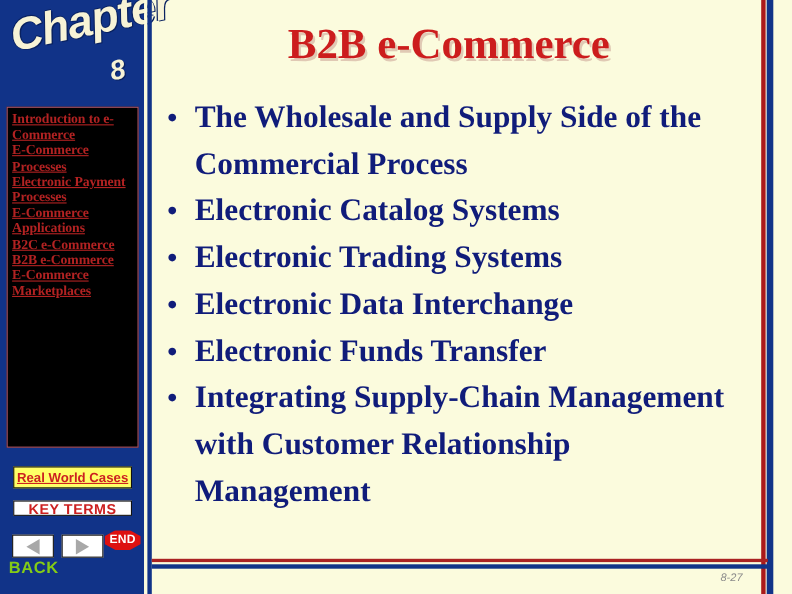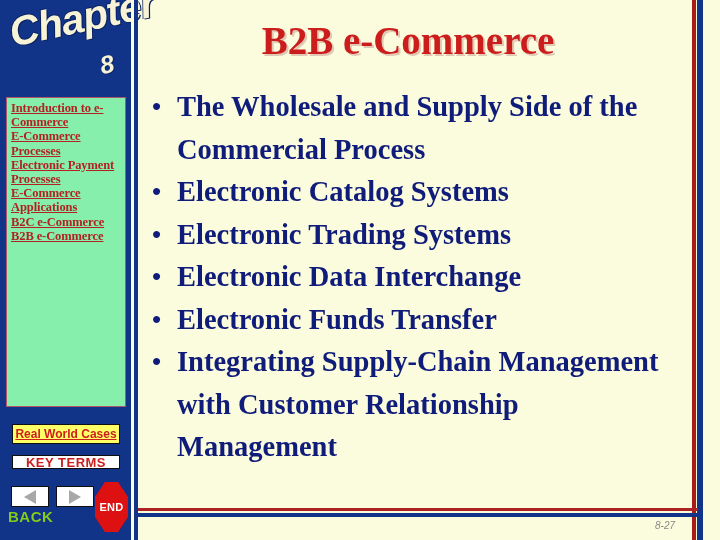--- a/index.html
+++ b/index.html
@@ -68,21 +68,21 @@
     color: #f7f3d6;
     transform: rotate(-12deg);
     text-shadow: 1px 1px 0 #0a2260;
   }
 
   
   #nav-panel {
     position: absolute;
     left: 6px; top: 97px;
     width: 120px; height: 310px;
-    background: #86efac;
+    background: #000000;
     border: 1px solid #b05668;
     box-sizing: border-box;
     padding: 3px 2px 0 4px;
   }
   .nav-link {
     display: block;
     color: #b22222;
     text-decoration: underline;
     font-family: "Liberation Serif", serif;
     font-weight: bold;
@@ -169,21 +169,21 @@
     font-size: 15px;
     color: #84cc16;
     letter-spacing: 0.5px;
   }
   #back-caption { left: 8px; top: 508px; }
   #next-caption { left: 42px; top: 508px; margin-top: 48px; }
 
   #end-button {
     position: absolute;
     left: 95px; top: 482px;
-    width: 33px; height: 50px;
+    width: 33px; height: 18px;
     background: #dd1111;
     clip-path: polygon(30% 0%, 70% 0%, 100% 30%, 100% 70%, 70% 100%, 30% 100%, 0% 70%, 0% 30%);
     display: flex;
     align-items: center;
     justify-content: center;
     cursor: pointer;
   }
   #end-label {
     font-family: "Liberation Sans", sans-serif;
     font-weight: bold;
@@ -295,20 +295,21 @@
       <div id="chapter-num">8</div>
     </div>
 
     <div id="nav-panel">
       <a class="nav-link">Introduction to e-Commerce</a>
       <a class="nav-link">E-Commerce Processes</a>
       <a class="nav-link">Electronic Payment Processes</a>
       <a class="nav-link">E-Commerce Applications</a>
       <a class="nav-link">B2C e-Commerce</a>
       <a class="nav-link">B2B e-Commerce</a>
+      <a class="nav-link">E-Commerce Marketplaces</a>
     </div>
 
     <div id="rwc-button">
       <span id="rwc-label">Real World Cases</span>
     </div>
 
     <div id="keyterms-button">
       <span id="keyterms-label">KEY TERMS</span>
     </div>
 

